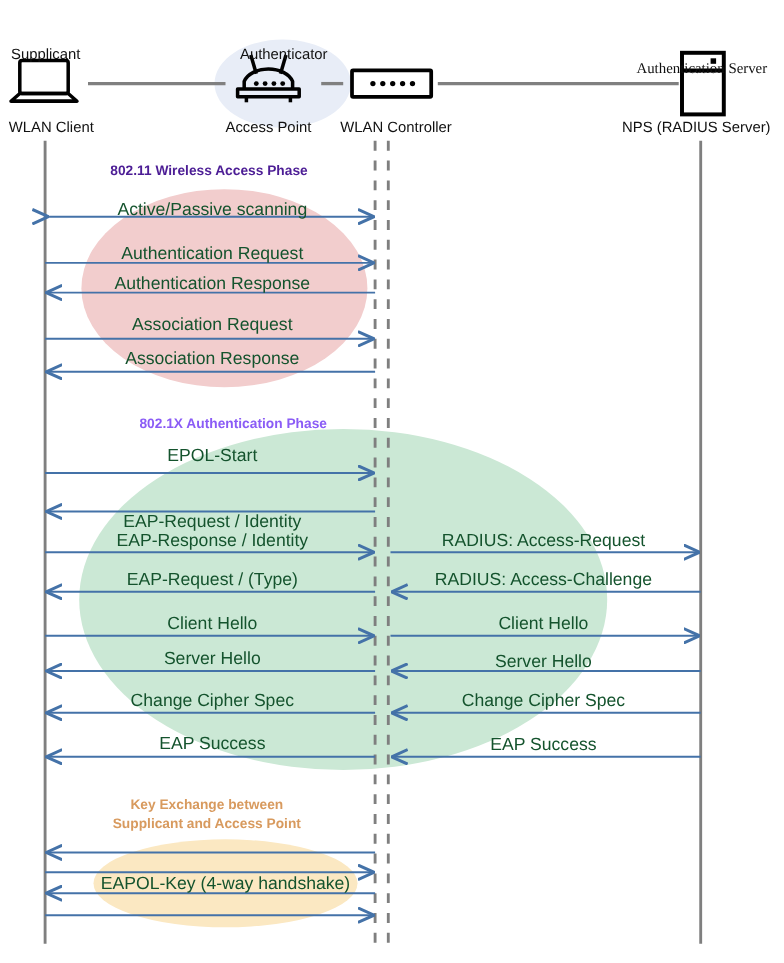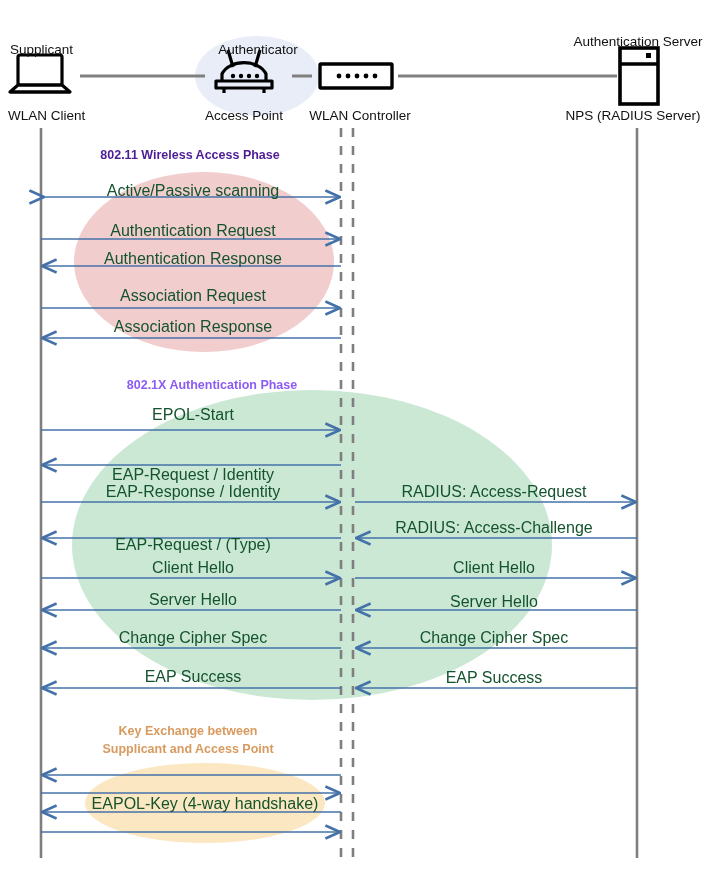--- a/index.html
+++ b/index.html
@@ -102,42 +102,42 @@
     <line x1="637" y1="688" x2="357" y2="688" stroke="#4472a8" stroke-width="1.7" marker-end="url(#ahR)"></line>
 
     <line x1="341" y1="775" x2="43" y2="775" stroke="#4472a8" stroke-width="1.7" marker-end="url(#ahR)"></line>
     <line x1="41" y1="793" x2="339" y2="793" stroke="#4472a8" stroke-width="1.7" marker-end="url(#ahR)"></line>
     <line x1="341" y1="812" x2="43" y2="812" stroke="#4472a8" stroke-width="1.7" marker-end="url(#ahR)"></line>
     <line x1="41" y1="832" x2="339" y2="832" stroke="#4472a8" stroke-width="1.7" marker-end="url(#ahR)"></line>
   </svg>
 
   <div class="lbl actor-top" style="left:10px;top:20px;">Supplicant</div>
   <div class="lbl actor-top" style="left:258px;top:20px;transform:translateX(-50%);">Authenticator</div>
-  <div class="lbl actor-top" style="left:638px;top:12px;transform:translateX(-50%);">Authentication Server</div>
+  <div class="lbl actor-top" style="left:638px;top:32px;transform:translateX(-50%);font-family:Liberation Serif, serif;">Authentication Server</div>
 
   <div class="lbl actor-bot" style="left:8px;top:108px;">WLAN Client</div>
   <div class="lbl actor-bot" style="left:244px;top:108px;transform:translateX(-50%);">Access Point</div>
   <div class="lbl actor-bot" style="left:360px;top:108px;transform:translateX(-50%);">WLAN Controller</div>
   <div class="lbl actor-bot" style="left:633px;top:108px;transform:translateX(-50%);">NPS (RADIUS Server)</div>
 
   <div class="lbl phase" style="left:190px;top:146px;transform:translateX(-50%);color:#4c1d95;">802.11 Wireless Access Phase</div>
   <div class="lbl phase" style="left:200px;top:376px;transform:translateX(-50%);color:#8b5cf6;margin-left:12px;">802.1X Authentication Phase</div>
   <div class="lbl phase" style="left:188px;top:722px;transform:translateX(-50%);color:#d89a5e;">Key Exchange between</div>
   <div class="lbl phase" style="left:188px;top:740px;transform:translateX(-50%);color:#d89a5e;">Supplicant and Access Point</div>
 
   <div class="lbl msg" style="left:193px;top:182px;transform:translateX(-50%);">Active/Passive scanning</div>
   <div class="lbl msg" style="left:193px;top:222px;transform:translateX(-50%);">Authentication Request</div>
   <div class="lbl msg" style="left:193px;top:250px;transform:translateX(-50%);">Authentication Response</div>
   <div class="lbl msg" style="left:193px;top:287px;transform:translateX(-50%);">Association Request</div>
   <div class="lbl msg" style="left:193px;top:318px;transform:translateX(-50%);">Association Response</div>
 
   <div class="lbl msg" style="left:193px;top:406px;transform:translateX(-50%);">EPOL-Start</div>
   <div class="lbl msg" style="left:193px;top:466px;transform:translateX(-50%);">EAP-Request / Identity</div>
   <div class="lbl msg" style="left:193px;top:483px;transform:translateX(-50%);">EAP-Response / Identity</div>
-  <div class="lbl msg" style="left:193px;top:519px;transform:translateX(-50%);margin-top:17px;">EAP-Request / (Type)</div>
+  <div class="lbl msg" style="left:193px;top:519px;transform:translateX(-50%);">EAP-Request / (Type)</div>
   <div class="lbl msg" style="left:193px;top:559px;transform:translateX(-50%);">Client Hello</div>
   <div class="lbl msg" style="left:193px;top:591px;transform:translateX(-50%);">Server Hello</div>
   <div class="lbl msg" style="left:193px;top:629px;transform:translateX(-50%);">Change Cipher Spec</div>
   <div class="lbl msg" style="left:193px;top:668px;transform:translateX(-50%);">EAP Success</div>
 
   <div class="lbl msg" style="left:494px;top:483px;transform:translateX(-50%);">RADIUS: Access-Request</div>
   <div class="lbl msg" style="left:494px;top:519px;transform:translateX(-50%);">RADIUS: Access-Challenge</div>
   <div class="lbl msg" style="left:494px;top:559px;transform:translateX(-50%);">Client Hello</div>
   <div class="lbl msg" style="left:494px;top:593px;transform:translateX(-50%);">Server Hello</div>
   <div class="lbl msg" style="left:494px;top:629px;transform:translateX(-50%);">Change Cipher Spec</div>

